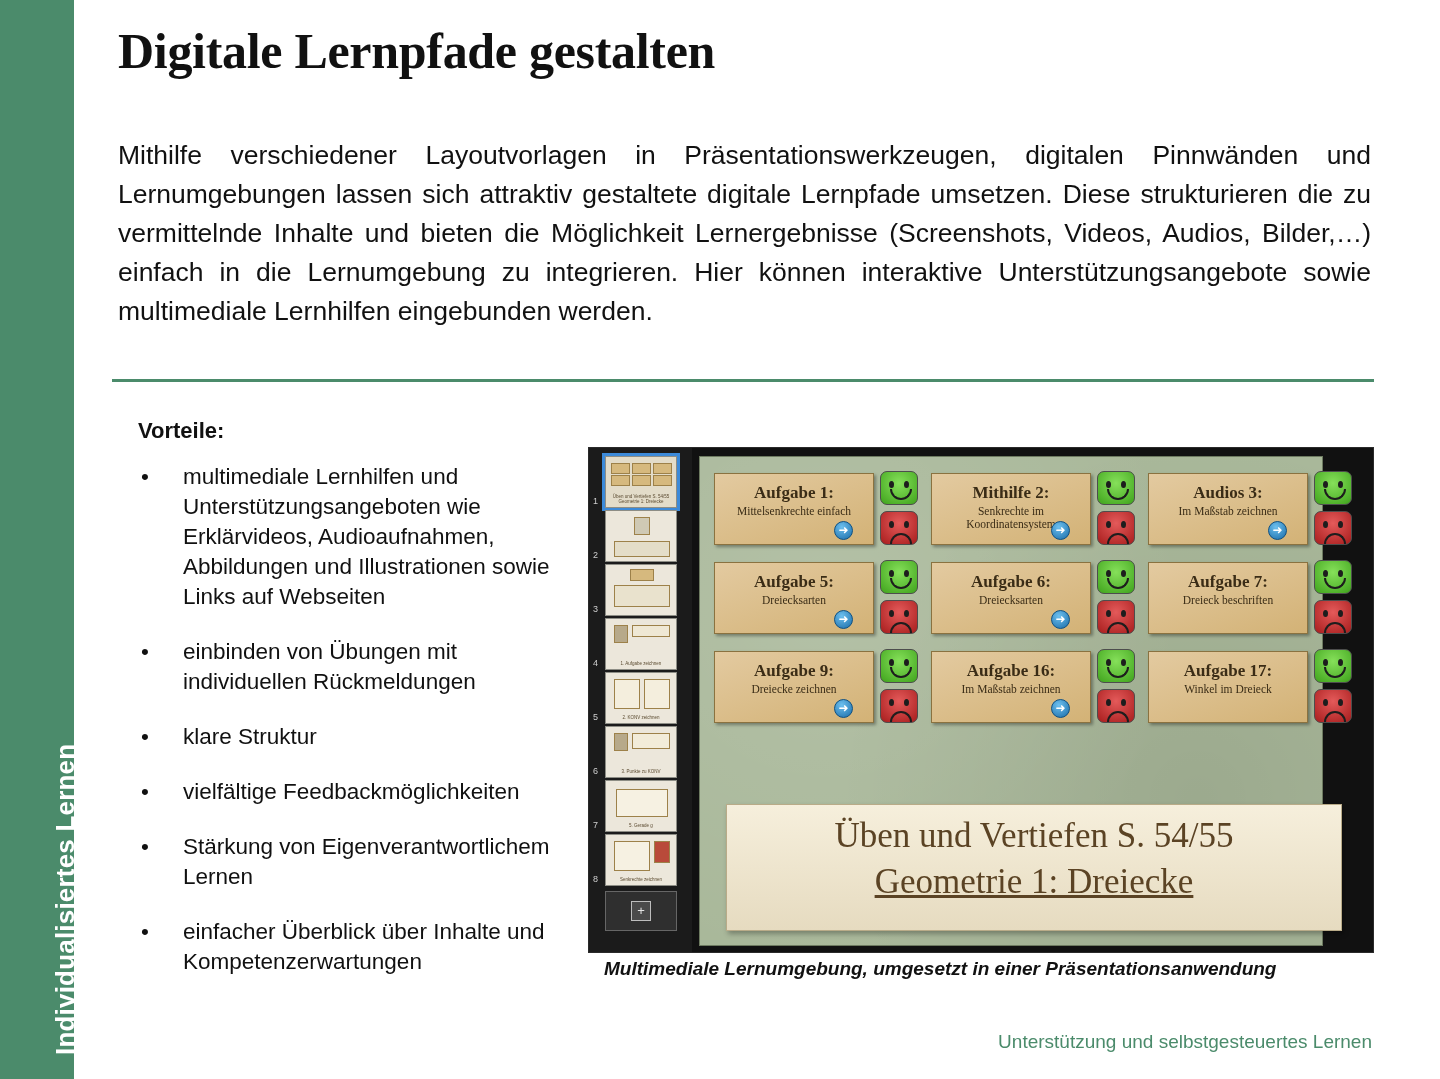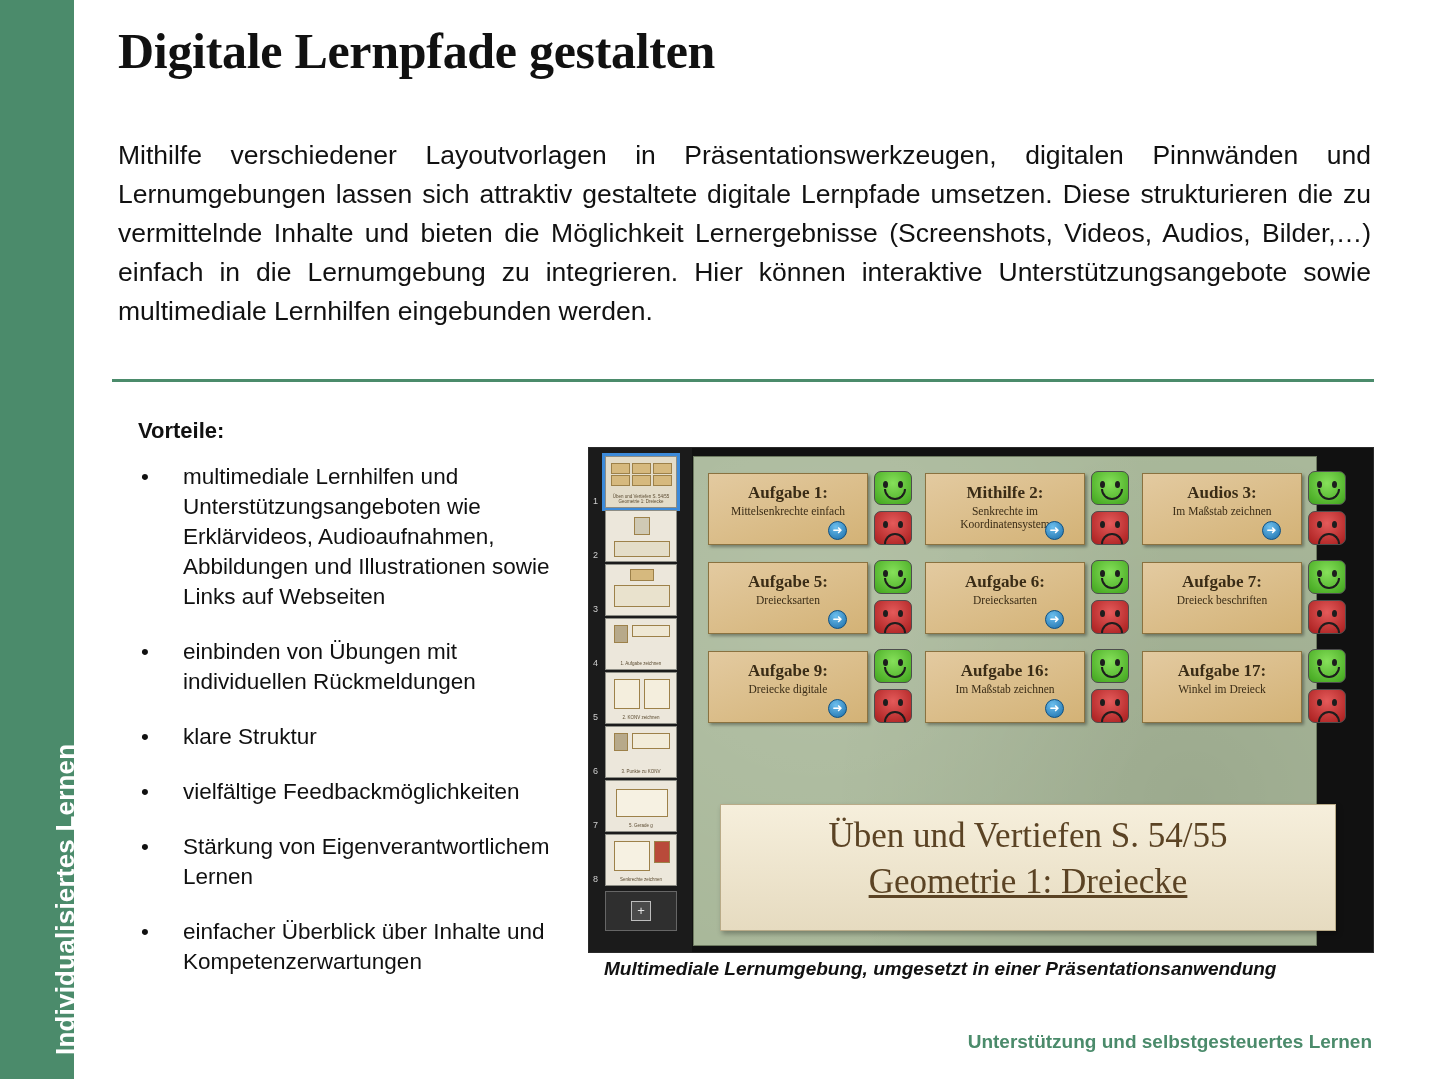--- a/index.html
+++ b/index.html
@@ -184,21 +184,21 @@
     height: 18px;
     border: 1px solid #bdbdbd;
     color: #e4e4e4;
     font-size: 13px;
     line-height: 17px;
     text-align: center;
     background: #4a4a4a;
   }
   .ppt-stage {
     position: absolute;
-    left: 104px;
+    left: 110px;
     top: 8px;
     width: 624px;
     height: 490px;
     background: #a9b89a;
     background-image:
        radial-gradient(circle at 20% 30%, rgba(255,255,255,0.12), transparent 60%),
        radial-gradient(circle at 80% 70%, rgba(0,0,0,0.08), transparent 60%);
     border: 1px solid #6d7a60;
     box-sizing: border-box;
   }
@@ -334,21 +334,21 @@
     font-size: 19px;
     font-style: italic;
     font-weight: bold;
     color: #111111;
   }
   .footer {
     position: absolute;
     right: 68px;
     bottom: 26px;
     font-size: 19px;
-    font-weight: bold;
+    font-weight: normal;
     color: #4b8b6b;
   }
 </style>
 </head>
 <body>
 
 <div class="slide">
 
   <div class="side-band"></div>
   <div class="side-band-label">
@@ -563,21 +563,21 @@
                 <div class="eye r"></div>
                 <div class="mouth"></div>
             </div>
           </div>
         </div>
 
         <div class="task-row">
           <div class="task-cell">
             <div class="task-card">
               <div class="t1">Aufgabe 9:</div>
-              <div class="t2">Dreiecke digitale</div>
+              <div class="t2">Dreiecke zeichnen</div>
             </div>
             <div class="linkbadge">➜</div>
             <div class="smiley happy">
               <div class="eye l"></div>
                 <div class="eye r"></div>
                 <div class="mouth"></div>
             </div>
             <div class="smiley sad">
               <div class="eye l"></div>
                 <div class="eye r"></div>

